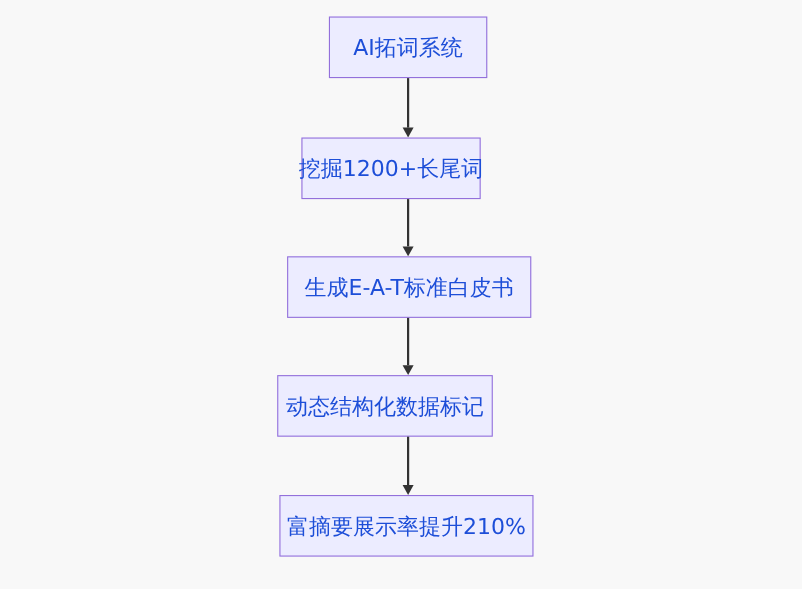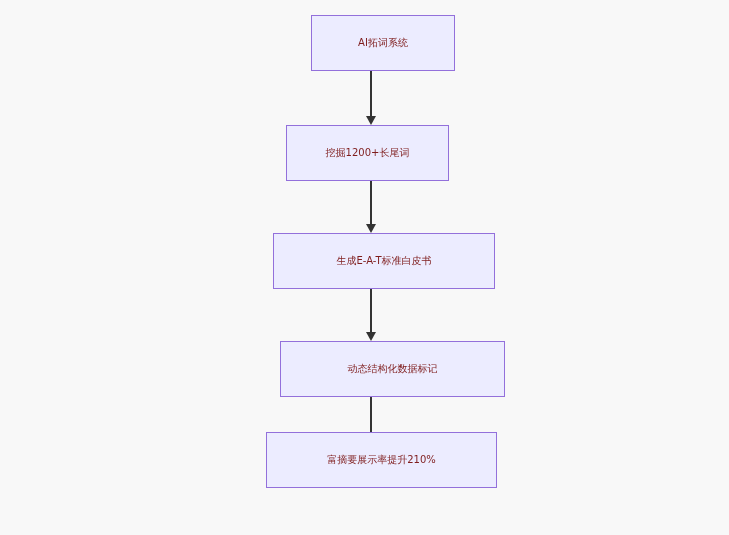--- a/index.html
+++ b/index.html
@@ -13,34 +13,33 @@
     position: relative;
     width: 729px;
     height: 535px;
     background: #f8f8f8;
   }
   .node {
     position: absolute;
     height: 56px;
     background: #ECECFF;
     border: 1px solid #9370DB;
-    color: #7f1d1d;
-    font-size: 10px;
+    color: #1d4ed8;
+    font-size: 20px;
     display: flex;
     align-items: center;
     justify-content: center;
     text-align: center;
     white-space: nowrap;
-    margin-left: 12px;
   }
   .node.n1 { left: 299px; top: 15px;  width: 144px; }
   .node.n2 { left: 274px; top: 125px; width: 163px; }
   .node.n3 { left: 261px; top: 233px; width: 222px; }
-  .node.n4 { left: 268px; top: 341px; width: 225px; align-items: center; }
-  .node.n5 { left: 254px; top: 432px; width: 231px; }
+  .node.n4 { left: 252px; top: 341px; width: 196px; align-items: center; }
+  .node.n5 { left: 254px; top: 450px; width: 231px; }
 
   .arrow {
     position: absolute;
     left: 365px;
     width: 12px;
     display: flex;
     flex-direction: column;
     align-items: center;
   }
   .arrow.a1 { top: 71px;  height: 54px; }

